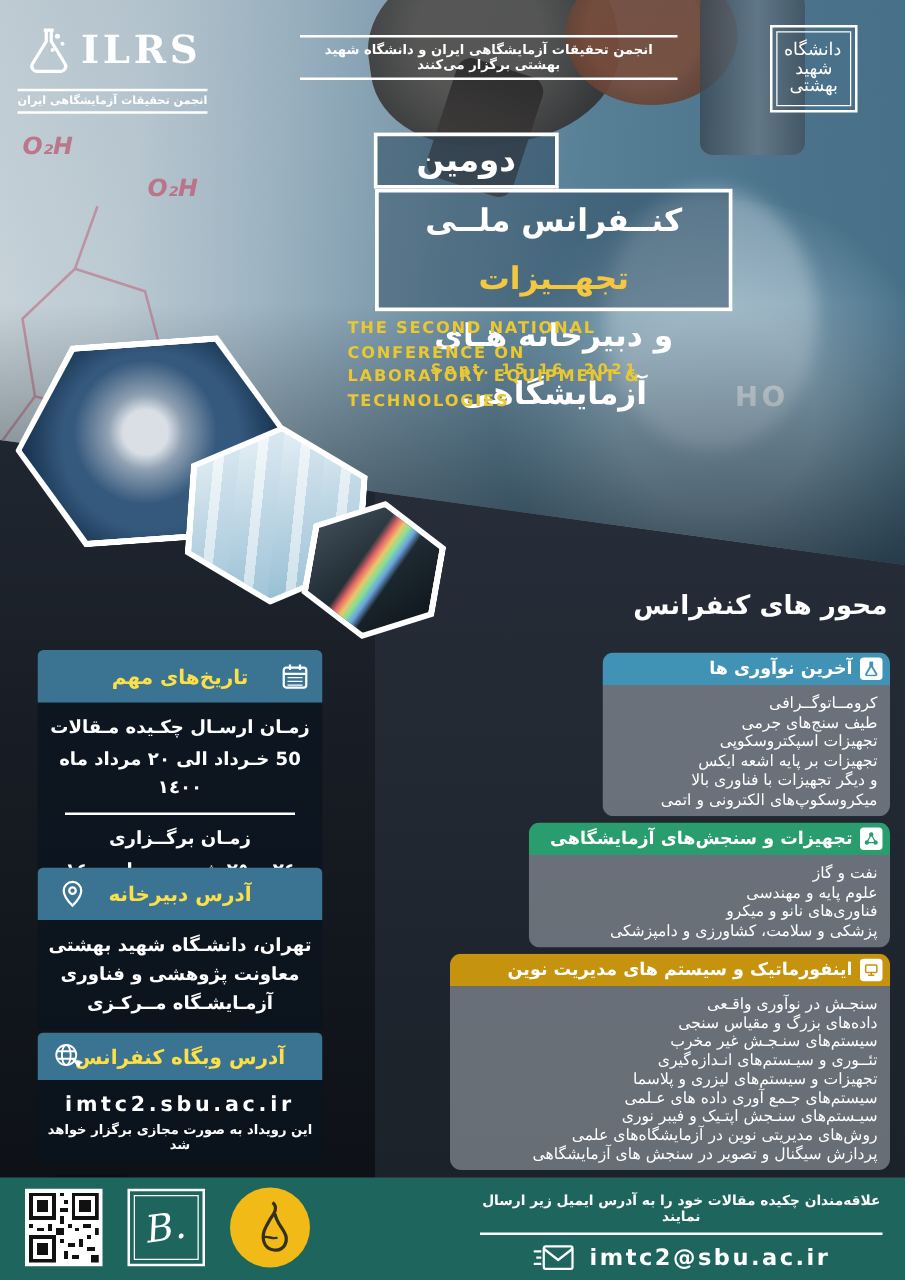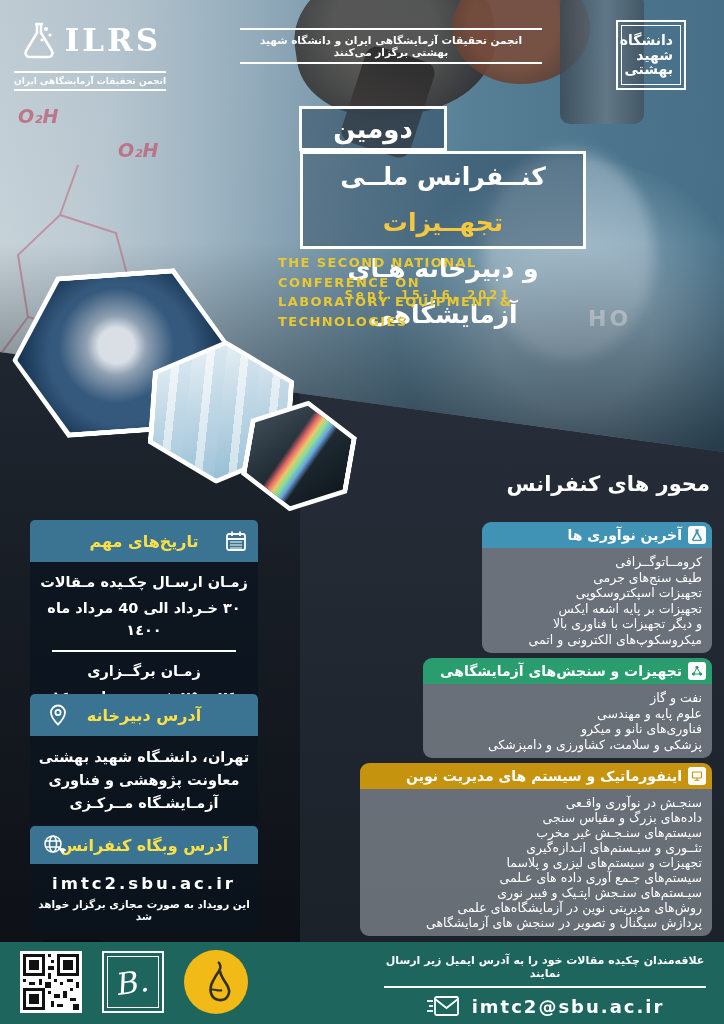--- a/index.html
+++ b/index.html
@@ -57,21 +57,21 @@
   .ilrs-row { display:flex; align-items:center; gap:6px; justify-content:center; }
   .ilrs-acronym { font-family:"DejaVu Serif", serif; font-size:31px; font-weight:bold; letter-spacing:3px; }
   .ilrs-sub { direction:rtl; text-align:center; font-size:9px; font-weight:bold; padding:3px 0;
               border-top:2px solid #fff; border-bottom:2px solid #fff; margin-top:11px; white-space:nowrap; }
   .org-strip { position:absolute; left:240px; top:28px; width:302px; direction:rtl; text-align:center;
                color:#fff; font-size:10.5px; font-weight:bold; padding:4px 2px;
                border-top:2px solid #fff; border-bottom:2px solid #fff; }
   .sbu-logo { position:absolute; left:616px; top:20px; width:70px; height:70px; border:2px solid #fff;
               display:flex; align-items:center; justify-content:center; }
   .sbu-logo::before { content:""; position:absolute; inset:3px; border:1px solid #fff; }
-  .sbu-text { direction:rtl; color:#fff; font-size:14px; font-weight:bold; line-height:1.05; width:44px; }
+  .sbu-text { direction:rtl; color:#fff; font-size:14px; font-weight:normal; line-height:1.05; text-align:center; width:44px; }
 
   
   .ordinal-box { position:absolute; left:299px; top:106px; width:148px; height:45px;
                  border:3px solid #fff; background:rgba(44,72,94,.55);
                  display:flex; align-items:center; justify-content:center; }
   .ordinal-box span { color:#fff; font-size:26px; font-weight:bold; direction:rtl; }
   .title-box { position:absolute; left:300px; top:151px; width:286px; height:98px;
                border:3px solid #fff; background:rgba(44,72,94,.45);
                direction:rtl; text-align:center; color:#fff; font-weight:bold; font-size:25px; line-height:46px; }
   .title-box .yellow { color:#f3c73f; }
@@ -214,21 +214,21 @@
             <line x1="16" y1="2.5" x2="16" y2="7"></line>
           <line x1="6" y1="13" x2="18" y2="13" stroke-width="1"></line>
             <line x1="6" y1="16" x2="18" y2="16" stroke-width="1"></line>
             <line x1="6" y1="19" x2="18" y2="19" stroke-width="1"></line>
         </svg>
       </span>
       <span class="htitle">تاریخ‌های مهم</span>
     </div>
     <div class="ibox-body">
       <div class="dlabel">زمـان ارسـال چکـیده مـقالات</div>
-      <div class="dvalue">٣٠ خـرداد الی 40 مرداد ماه ١٤٠٠</div>
+      <div class="dvalue">50 خـرداد الی ٢٠ مرداد ماه ١٤٠٠</div>
       <div class="dline"></div>
       <div class="dlabel">زمـان برگــزاری</div>
       <div class="dvalue">٢٤ و ٢٥ شهـریورماه ١٤٠٠</div>
       <div class="dline"></div>
     </div>
   </div>
 
   <div class="ibox addr">
     <div class="ibox-head">
       <span class="hicon">

